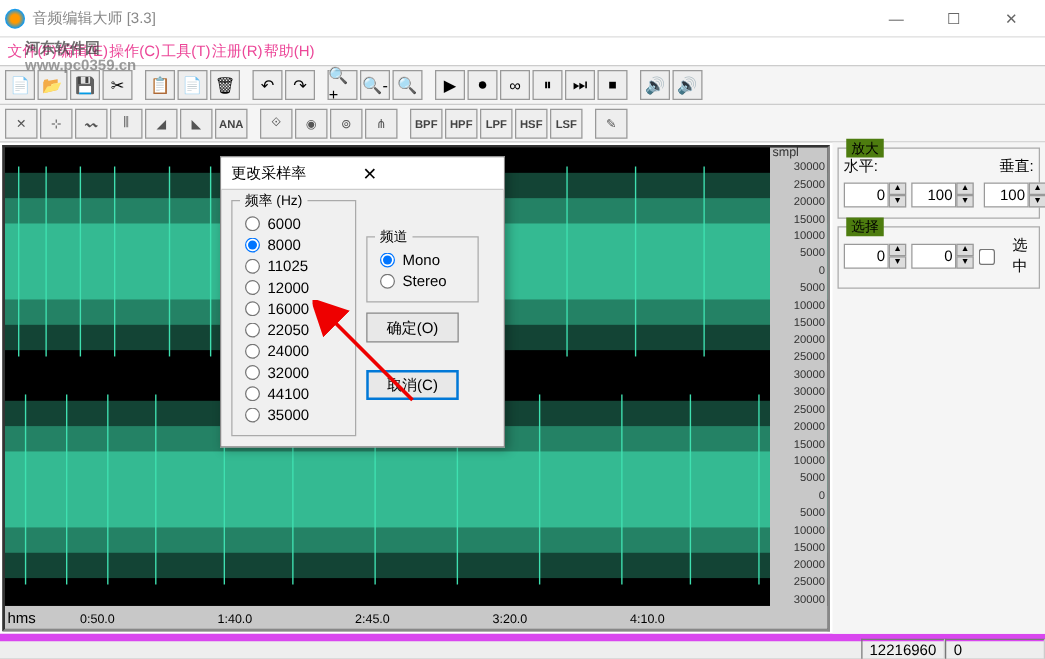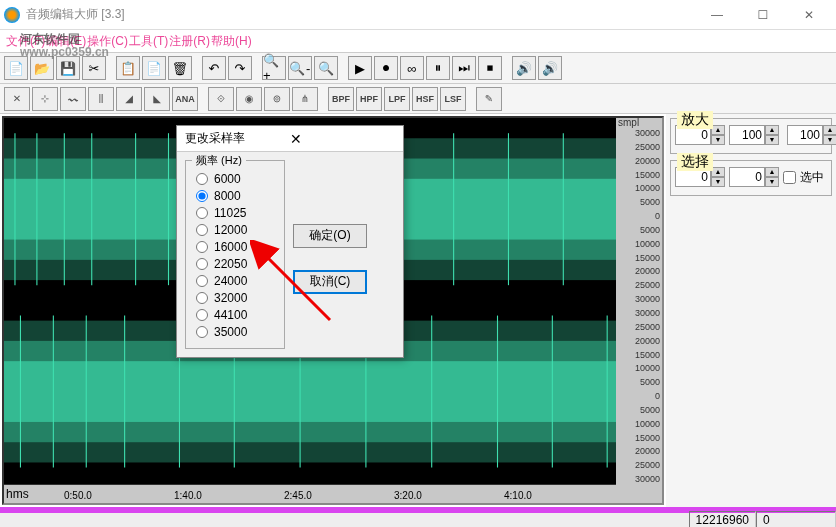--- a/index.html
+++ b/index.html
@@ -24,27 +24,27 @@
 .wavearea{flex:1;background:#000;position:relative;border:2px inset #888;margin:2px}
 .wave-svg{width:100%;height:100%}
 .ruler-v{position:absolute;right:0;top:0;width:46px;height:100%;background:#c8c8c8;font-size:10px;color:#333}
 .ruler-v .lbl{position:absolute;top:-1px;left:2px;font-size:10px}
 .ruler-v .tick{position:absolute;right:2px;font-size:9px;text-align:right;width:40px}
 .ruler-h{position:absolute;left:0;bottom:0;right:46px;height:18px;background:#c8c8c8;font-size:10px}
 .ruler-h .tick{position:absolute;bottom:2px;font-size:10px}
 .ruler-h .lbl{position:absolute;left:2px;bottom:2px}
 .rightpanel{width:170px;padding:4px;background:#f5f5f5}
 .group{border:1px solid #aaa;margin-bottom:6px;padding:6px 4px 4px;position:relative}
-.group .gtitle{position:absolute;top:-8px;left:6px;background:#fef9c3;padding:0 4px;font-size:14px}
+.group .gtitle{position:absolute;top:-8px;left:6px;background:#4d7c0f;padding:0 4px;font-size:11px}
 .group .row{display:flex;align-items:center;gap:4px;margin-bottom:4px}
 .spin{display:flex;align-items:center}
 .spin input{width:36px;height:20px;border:1px solid #999;padding:0 2px;text-align:right}
 .spin .arrows{display:flex;flex-direction:column;width:14px}
 .spin .arr{height:10px;border:1px solid #999;background:#ddd;font-size:7px;line-height:7px;text-align:center;cursor:pointer}
-.chk{display:flex;align-items:center;gap:4px}
+.chk{display:flex;align-items:center;gap:14px}
 .chk input{width:13px;height:13px}
 .statusbar{height:20px;border-top:6px solid #d946ef;display:flex;align-items:center;background:#eee;font-size:11px}
 .statusbar .cell{border:1px inset #ccc;padding:1px 6px;height:18px;min-width:60px}
 .statusbar .spacer{flex:1}
 
 .dialog{position:absolute;left:176px;top:125px;width:228px;background:#f0f0f0;border:1px solid #888;box-shadow:2px 2px 8px rgba(0,0,0,.3);z-index:20}
 .dlg-title{height:26px;background:#fff;display:flex;align-items:center;padding:0 8px;border-bottom:1px solid #ccc}
 .dlg-title span{flex:1}
 .dlg-close{cursor:pointer;font-size:14px}
 .dlg-body{padding:8px;display:flex;gap:8px;align-items:center}
@@ -227,20 +227,25 @@
           <div class="tick" style="left: 390px;">3:20.0</div>
           <div class="tick" style="left: 500px;">4:10.0</div>
         </div>
     </div>
   </div>
 
   <div class="rightpanel">
     <div class="group">
       <div class="gtitle">放大</div>
       <div class="row">
+        <span>水平:</span>
+        <span style="flex:1"></span>
+        <span>垂直:</span>
+      </div>
+      <div class="row">
         <div class="spin">
             <input value="0" style="">
             <div class="arrows">
               <div class="arr">▲</div>
               <div class="arr">▼</div>
             </div>
           </div>
         <div class="spin">
             <input value="100" style="">
             <div class="arrows">
@@ -335,20 +340,31 @@
             <input type="radio" name="freq" style="">
             <span>44100</span>
           </label>
           <label class="radio-row">
             <input type="radio" name="freq" style="">
             <span>35000</span>
           </label>
         </div>
     </div>
     <div style="display:flex;flex-direction:column">
+      <div class="fset" style="width:90px">
+        <div class="ftitle">频道</div>
+        <label class="radio-row">
+            <input type="radio" name="ch" checked="" style="">
+            <span>Mono</span>
+          </label>
+        <label class="radio-row">
+            <input type="radio" name="ch" style="">
+            <span>Stereo</span>
+          </label>
+      </div>
       <div style="flex:1"></div>
       <div class="dlg-btns">
         <button class="dlg-btn">确定(O)</button>
         <button class="dlg-btn default">取消(C)</button>
       </div>
     </div>
   </div>
 </div>
 
 <svg class="arrow" width="100" height="100">

